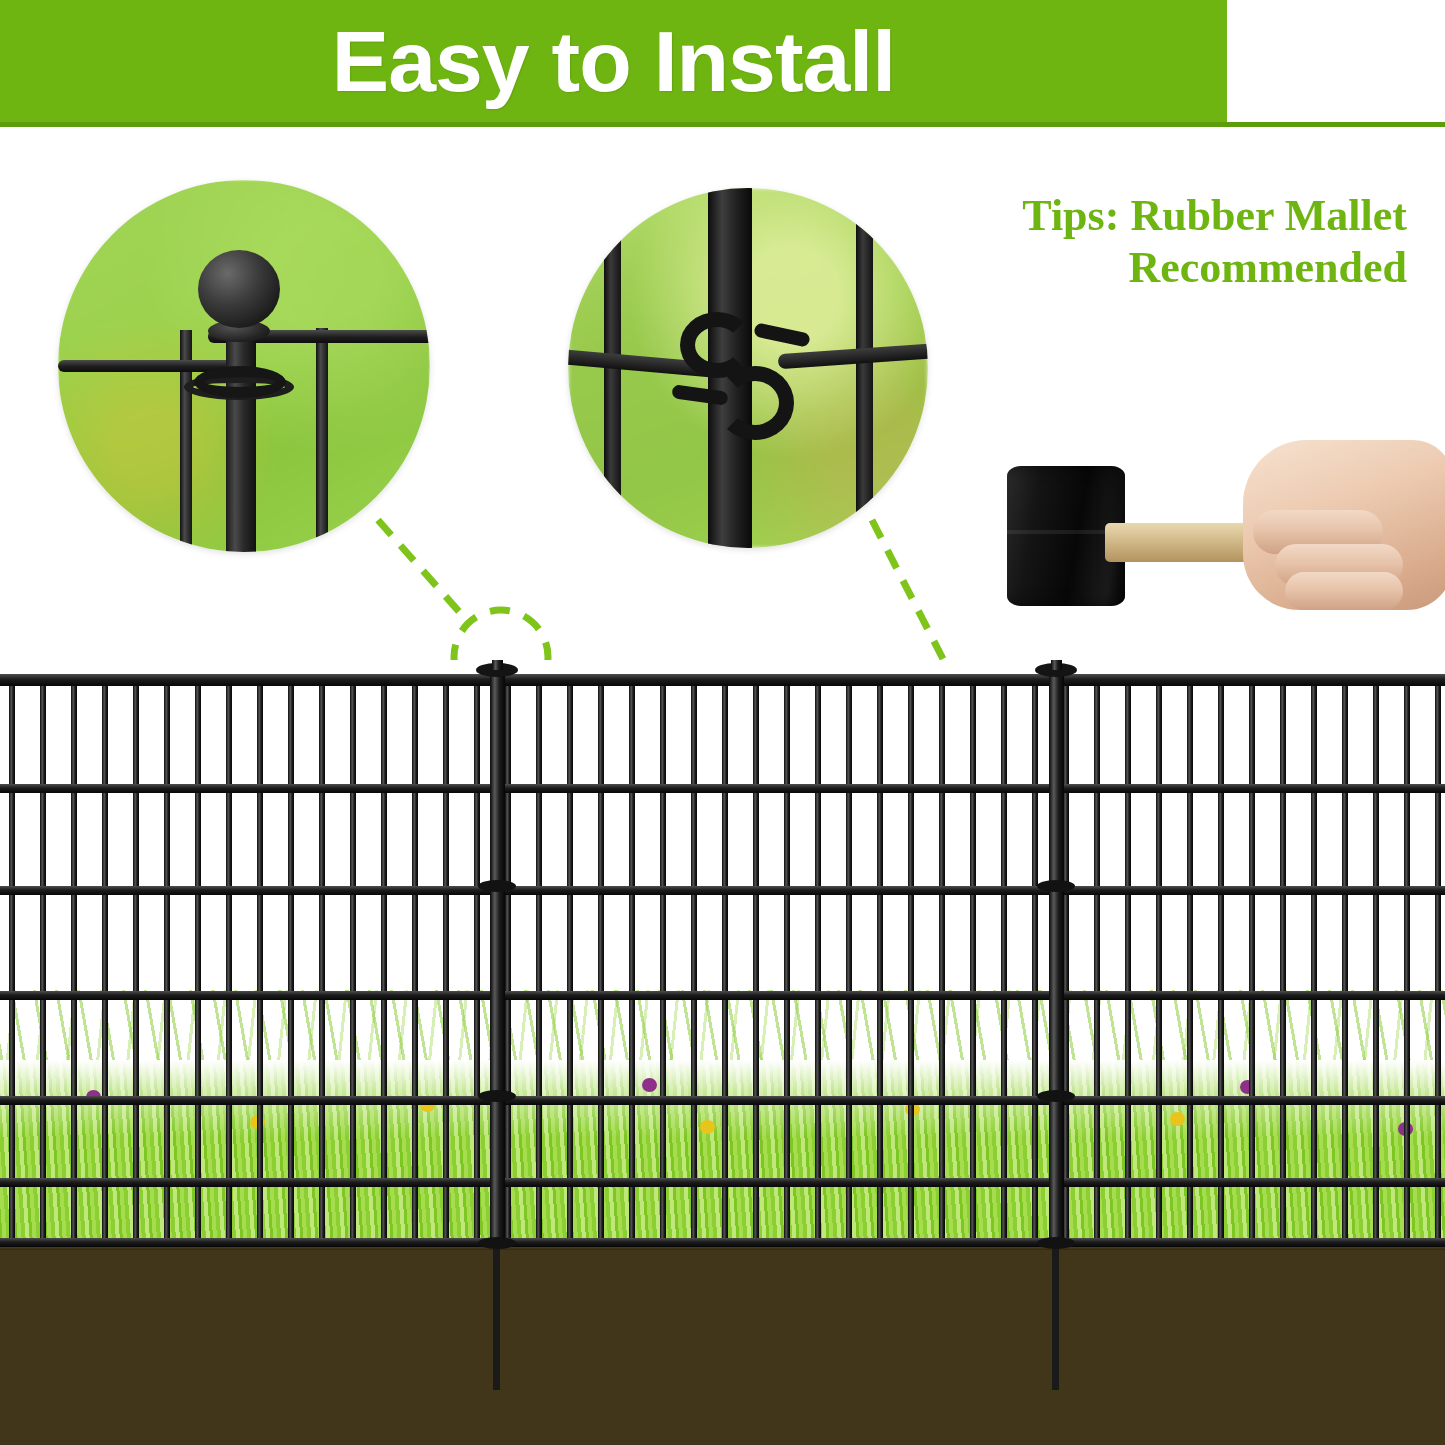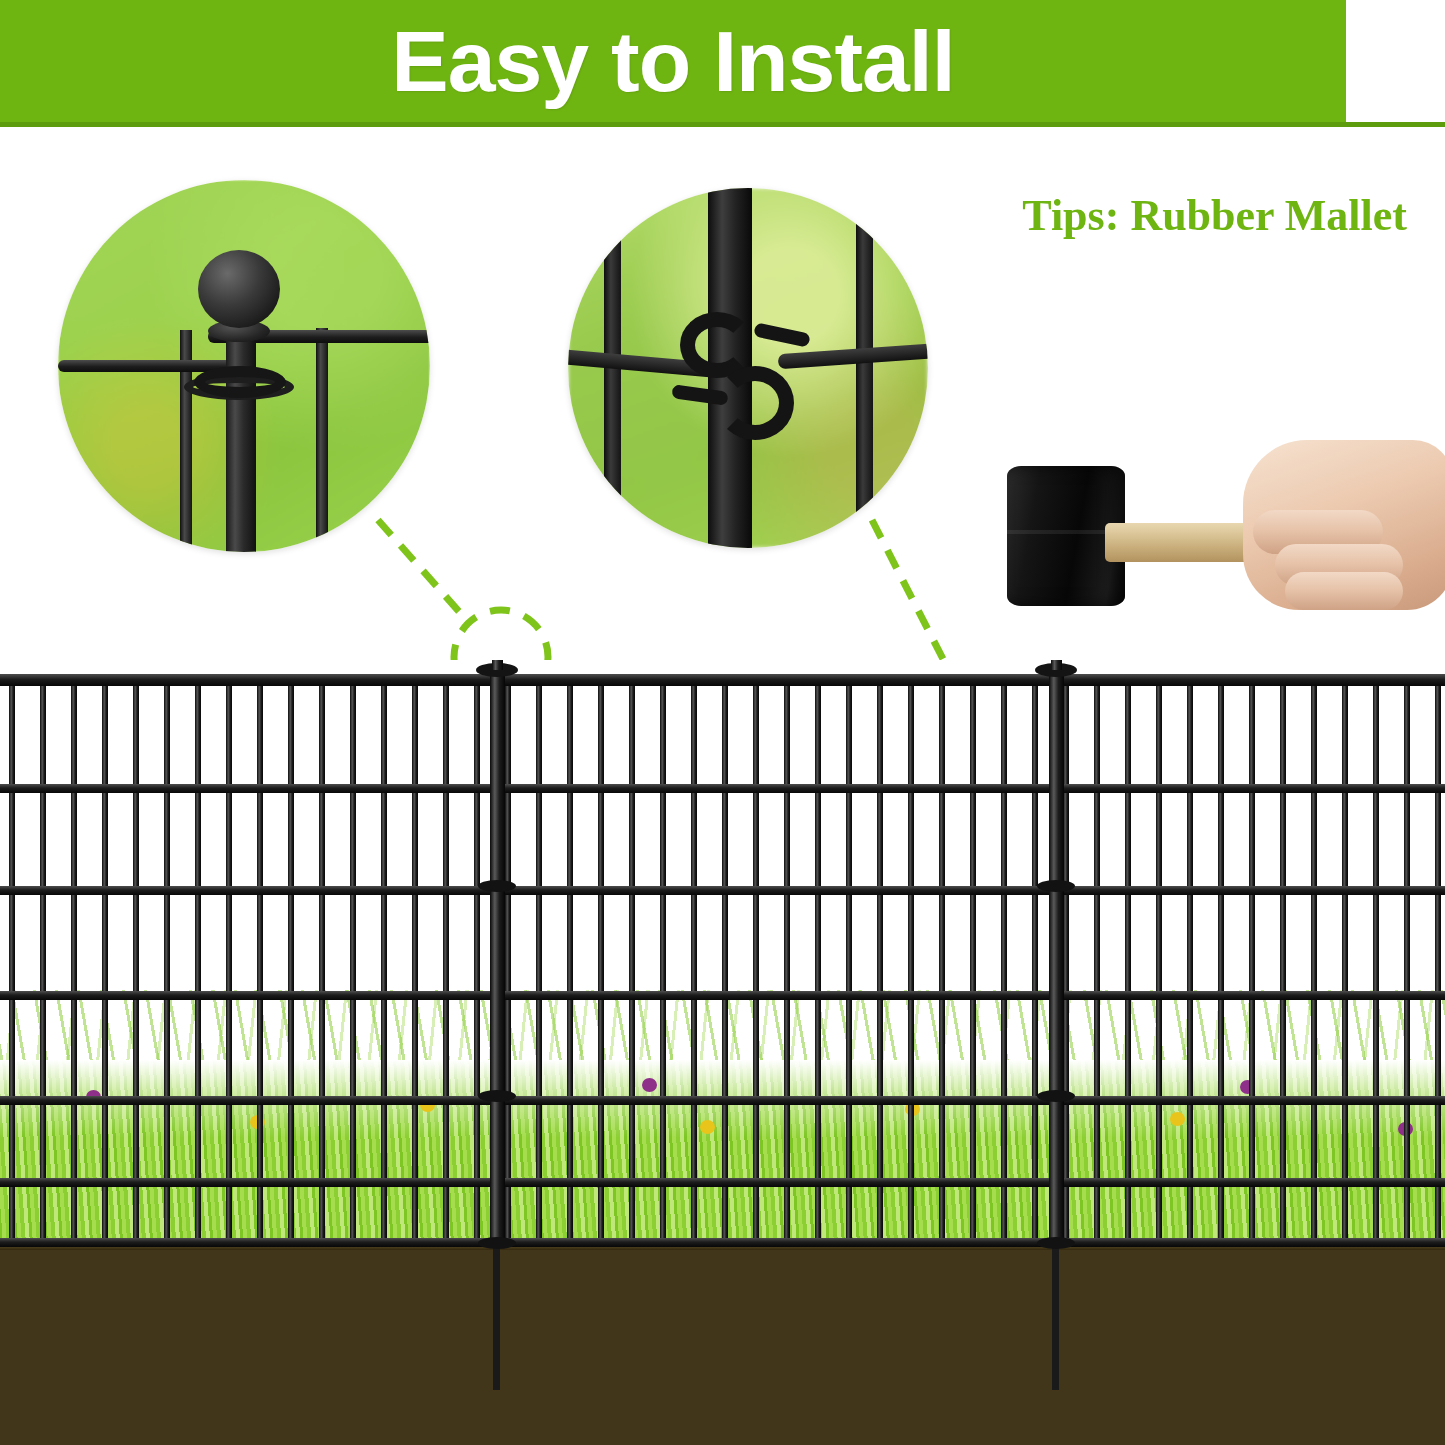--- a/index.html
+++ b/index.html
@@ -5,21 +5,21 @@
   * { margin:0; padding:0; box-sizing:border-box; }
   html,body { width:1445px; height:1445px; overflow:hidden; }
   body {
     font-family:"Liberation Sans", sans-serif;
     background:#ffffff;
     position:relative;
   }
 
   
   #banner {
-    position:absolute; left:0; top:0; width:1346px; height:122px;
+    position:absolute; left:0; top:0; width:1227px; height:122px;
     background:#6fb512;
     display:flex; align-items:center; justify-content:center;
   }
   #banner-underline {
     position:absolute; left:0; top:122px; width:1445px; height:5px;
     background:#5d9c0c;
   }
   #banner-title {
     color:#ffffff;
     font-size:86px;
@@ -232,20 +232,21 @@
 
 <div id="banner">
   <div id="banner-title">Easy to Install</div>
 </div>
 <div id="banner-underline"></div>
 
 <div id="tips">
   <div>
     <span class="tips-label">Tips:</span><span> Rubber Mallet</span>
   </div>
+  <div>Recommended</div>
 </div>
 
 <div id="callout-left" class="callout">
   <div class="callout-bg"></div>
   <div class="lc-bar" style="left:122px; top:150px; height:230px;"></div>
   <div class="lc-bar" style="left:258px; top:148px; height:232px;"></div>
   <div class="lc-railleft"></div>
   <div class="lc-railtop"></div>
   <div class="lc-post"></div>
   <div class="lc-ring2"></div>

